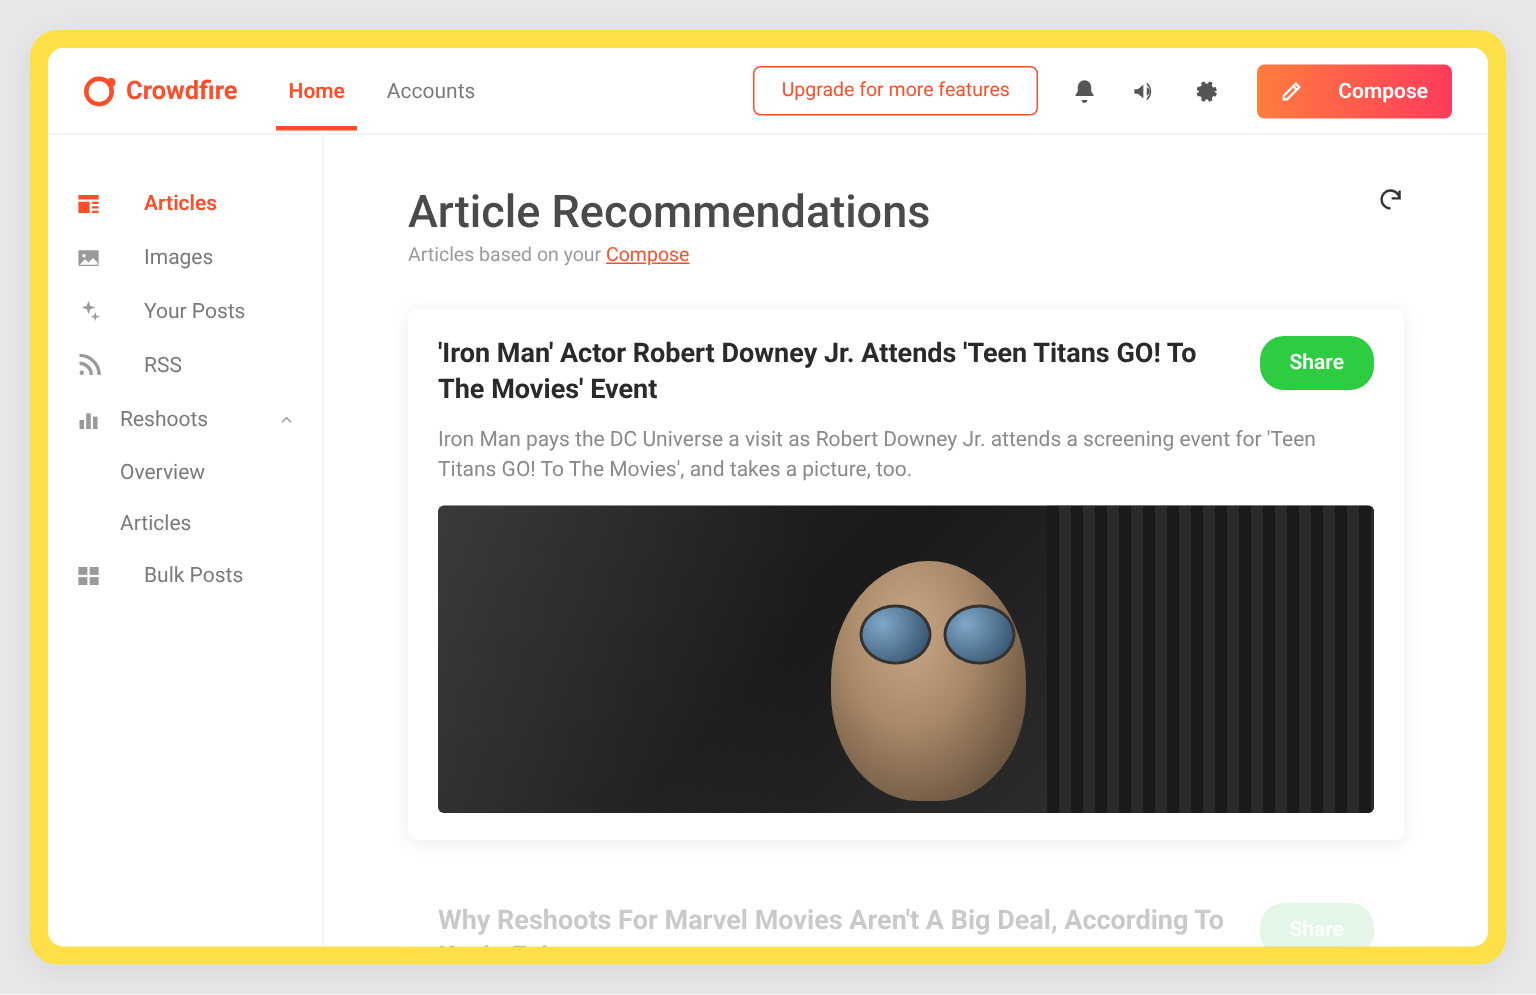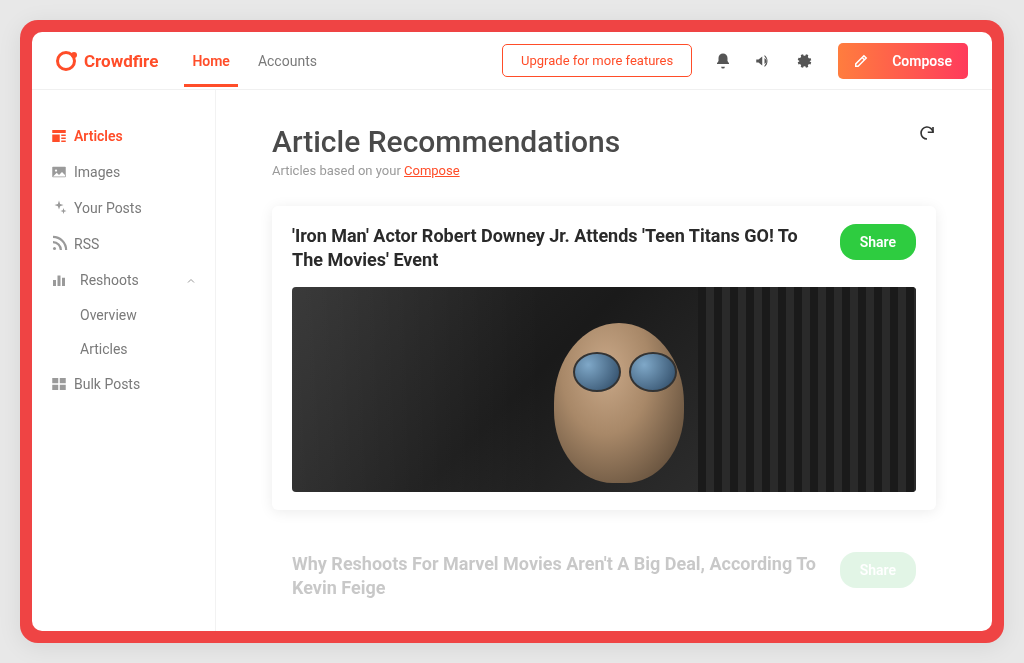--- a/index.html
+++ b/index.html
@@ -1,34 +1,34 @@
 <!DOCTYPE html>
 <html><head>
 <meta charset="utf-8">
 <style>
 * { margin: 0; padding: 0; box-sizing: border-box; font-family: -apple-system, BlinkMacSystemFont, "Segoe UI", Roboto, sans-serif; }
 body { background: #e8e8e8; width: 1024px; height: 663px; display: flex; align-items: center; justify-content: center; }
-.device-frame { width: 984px; height: 623px; background: #ef4444; border-radius: 18px; box-shadow: 0 4px 24px rgba(0,0,0,0.08); overflow: hidden; position: relative; }
+.device-frame { width: 984px; height: 623px; background: #fde047; border-radius: 18px; box-shadow: 0 4px 24px rgba(0,0,0,0.08); overflow: hidden; position: relative; }
 .device-inner { position: absolute; inset: 12px; background: #fff; border-radius: 10px; display: flex; flex-direction: column; overflow: hidden; }
 .topbar { height: 58px; display: flex; align-items: center; padding: 0 24px; border-bottom: 1px solid #f0f0f0; gap: 8px; }
 .brand { display: flex; align-items: center; gap: 8px; margin-right: 24px; }
 .brand-icon { width: 20px; height: 20px; border: 3px solid #ff4d29; border-radius: 50%; position: relative; }
 .brand-icon::after { content: ""; position: absolute; width: 6px; height: 6px; background: #ff4d29; border-radius: 50%; top: -2px; right: -4px; }
 .brand-name { color: #ff4d29; font-weight: 700; font-size: 17px; }
 .nav { display: flex; gap: 24px; }
 .nav-item { font-size: 14px; color: #7a7a7a; padding: 18px 2px; cursor: pointer; position: relative; }
 .nav-item.active { color: #ff4d29; font-weight: 600; }
 .nav-item.active::after { content: ""; position: absolute; left: -6px; right: -6px; bottom: 0; height: 3px; background: #ff4d29; }
 .spacer { flex: 1; }
 .upgrade-btn { border: 1px solid #ff4d29; color: #ff4d29; background: #fff; font-size: 13px; padding: 8px 18px; border-radius: 5px; cursor: pointer; }
 .top-icon { width: 18px; height: 18px; color: #555; cursor: pointer; margin-left: 14px; display: flex; align-items: center; justify-content: center; }
 .compose-btn { margin-left: 18px; background: linear-gradient(90deg, #ff7d3e, #ff3b5c); color: #fff; border: none; padding: 10px 16px; border-radius: 5px; font-size: 14px; font-weight: 600; cursor: pointer; display: flex; align-items: center; gap: 24px; }
 .body { flex: 1; display: flex; overflow: hidden; }
 .sidebar { width: 184px; border-right: 1px solid #f2f2f2; padding: 28px 0 0 0; }
-.sb-item { display: flex; align-items: center; padding: 9px 18px; font-size: 14px; color: #7a7a7a; cursor: pointer; gap: 6px; }
+.sb-item { display: flex; align-items: center; padding: 9px 18px; font-size: 14px; color: #7a7a7a; cursor: pointer; gap: 28px; }
 .sb-item.active { color: #ff4d29; font-weight: 600; }
 .sb-item.active .sb-icon { color: #ff4d29; }
 .sb-icon { width: 18px; height: 18px; display: flex; align-items: center; justify-content: center; color: #9a9a9a; }
 .sb-sub { padding-left: 48px; }
 .sb-item.sb-expandable { justify-content: space-between; }
 .sb-item.sb-expandable .sb-left { display: flex; align-items: center; gap: 12px; }
 .chev { width: 12px; height: 12px; color: #9a9a9a; }
 .main { flex: 1; padding: 34px 56px 0 56px; overflow-y: auto; position: relative; }
 .main-header { display: flex; justify-content: space-between; align-items: flex-start; }
 .page-title { font-size: 30px; color: #4a4a4a; font-weight: 500; }
@@ -184,20 +184,21 @@
                 <path d="M20 4v7h-7"></path>
               </svg>
           </span>
         </div>
 
         <div class="card">
           <div class="card-top">
             <h2 class="card-title">'Iron Man' Actor Robert Downey Jr. Attends 'Teen Titans GO! To The Movies' Event</h2>
             <button class="share-btn">Share</button>
           </div>
+          <p class="card-desc">Iron Man pays the DC Universe a visit as Robert Downey Jr. attends a screening event for 'Teen Titans GO! To The Movies', and takes a picture, too.</p>
           <div class="card-image">
             <div class="seat"></div>
             <div class="face"></div>
             <div class="glasses">
                 <div class="lens"></div>
                 <div class="lens"></div>
               </div>
           </div>
         </div>
 

